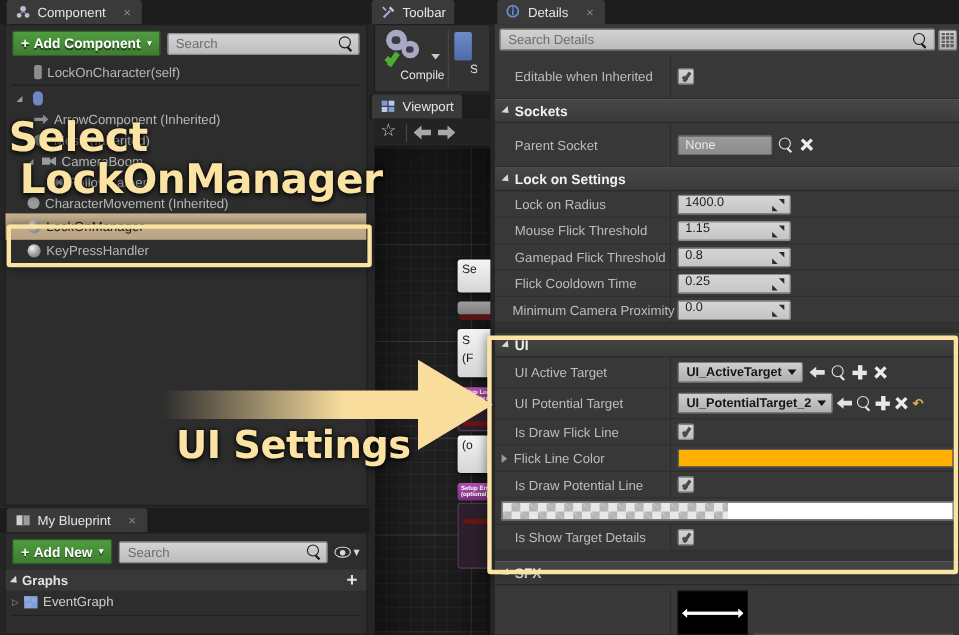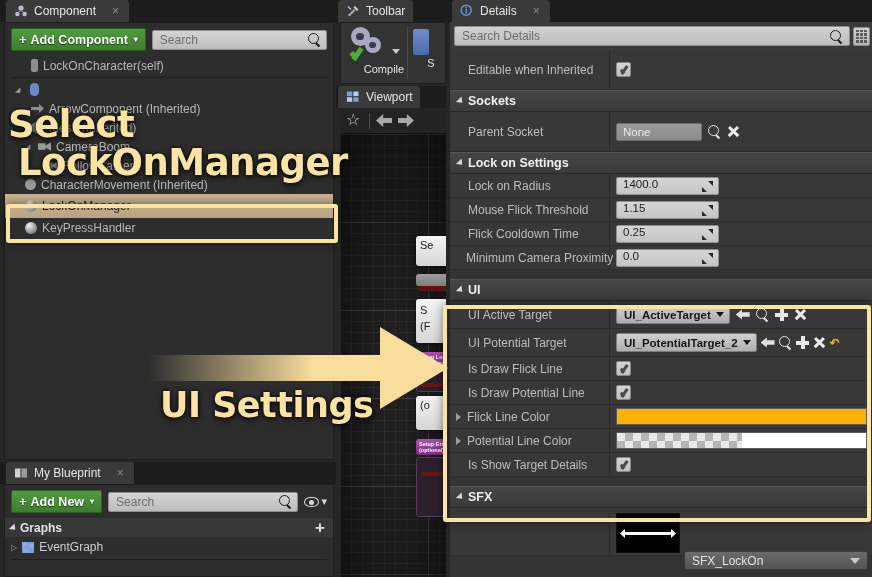--- a/index.html
+++ b/index.html
@@ -528,20 +528,31 @@
           </div>
         <div class="pval">
           <span class="numfield">
             <span>1.15</span>
             <span class="spin"></span>
           </span>
         </div>
       </div>
       <div class="prow">
         <div class="plabel">
+            <span>Gamepad Flick Threshold</span>
+          </div>
+        <div class="pval">
+          <span class="numfield">
+            <span>0.8</span>
+            <span class="spin"></span>
+          </span>
+        </div>
+      </div>
+      <div class="prow">
+        <div class="plabel">
             <span>Flick Cooldown Time</span>
           </div>
         <div class="pval">
           <span class="numfield">
             <span>0.25</span>
             <span class="spin"></span>
           </span>
         </div>
       </div>
       <div class="prow">
@@ -594,41 +605,37 @@
       </div>
       <div class="prow">
         <div class="plabel">
             <span>Is Draw Flick Line</span>
           </div>
         <div class="pval">
           <span class="cbox"></span>
         </div>
       </div>
       <div class="prow">
-        <div class="plabel">
-            <span>Is Draw Potential Line</span>
-          </div>
-        <div class="pval">
-          <span class="cbox"></span>
-        </div>
-      </div>
-      <div class="prow">
         <div class="plabel hasexp">
           <span class="exp-tri"></span>
           <span>Flick Line Color</span>
         </div>
         <div class="pval">
           <span class="colorbar" id="flick-color" style="background: linear-gradient(90deg, rgb(255, 176, 0), rgb(255, 176, 0));"></span>
         </div>
       </div>
       <div class="prow">
-        <div class="plabel hasexp">
-          <span class="exp-tri"></span>
-          <span>Potential Line Color</span>
-        </div>
+        <div class="plabel">
+            <span>Is Draw Potential Line</span>
+          </div>
+        <div class="pval">
+          <span class="cbox"></span>
+        </div>
+      </div>
+      <div class="prow">
         <div class="pval">
           <span class="colorbar checker"></span>
         </div>
       </div>
       <div class="prow">
         <div class="plabel">
             <span>Is Show Target Details</span>
           </div>
         <div class="pval">
           <span class="cbox"></span>

